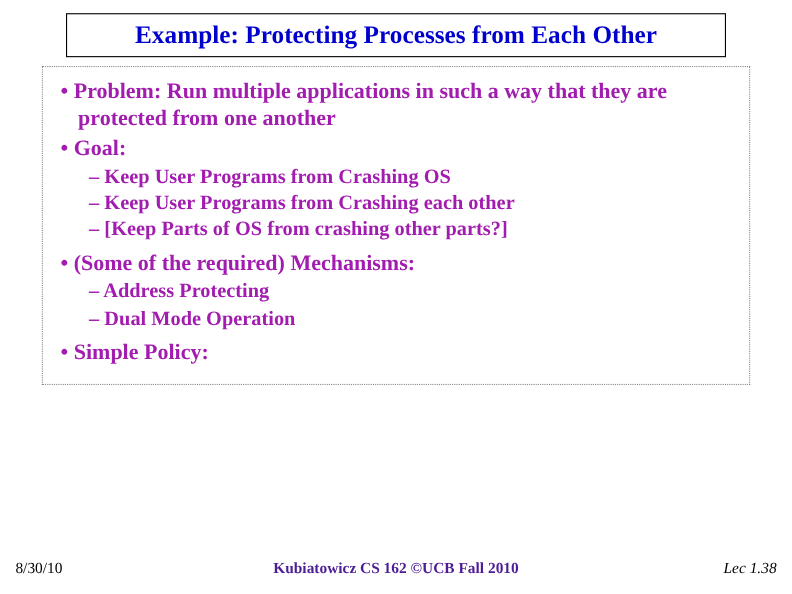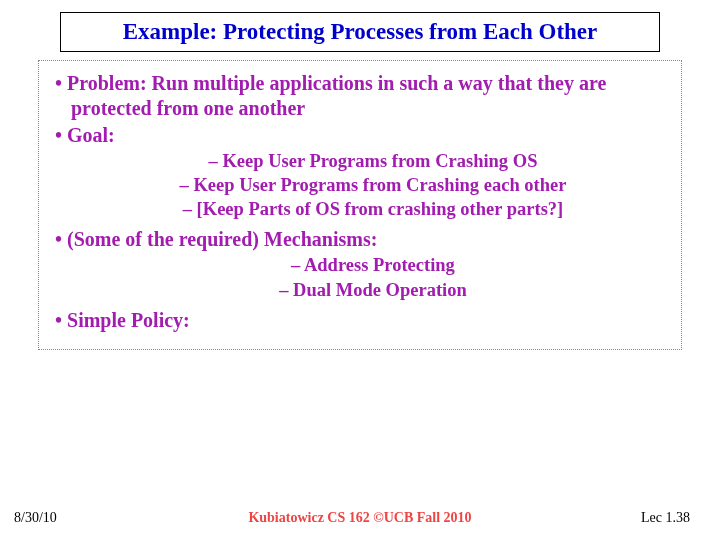--- a/index.html
+++ b/index.html
@@ -35,21 +35,20 @@
     padding-left: 16px;
     margin-bottom: 2px;
   }
   .b2 {
     font-size: 18.5px;
     font-weight: bold;
     line-height: 1.25;
     padding-left: 40px;
     text-indent: -14px;
     margin-bottom: 1px;
-    text-align: center;
   }
   .b2-wrap {
     font-size: 18.5px;
     font-weight: bold;
     line-height: 1.25;
     padding-left: 40px;
     text-indent: -14px;
   }
   .footer {
     position: absolute;
@@ -64,28 +63,29 @@
     left: 14px;
     bottom: 0;
     color: #000;
   }
   .footer-center {
     position: absolute;
     left: 0;
     width: 720px;
     bottom: 0;
     text-align: center;
-    color: #ef4444;
+    color: #4c1d95;
     font-weight: bold;
   }
   .footer-right {
     position: absolute;
-    right: 30px;
+    right: 14px;
     bottom: 0;
     color: #000;
+    font-style: italic;
   }
 </style>
 </head>
 <body>
 
 <div class="title-box">
   <div class="title-text">Example: Protecting Processes from Each Other</div>
 </div>
 
 <div class="body-box">

